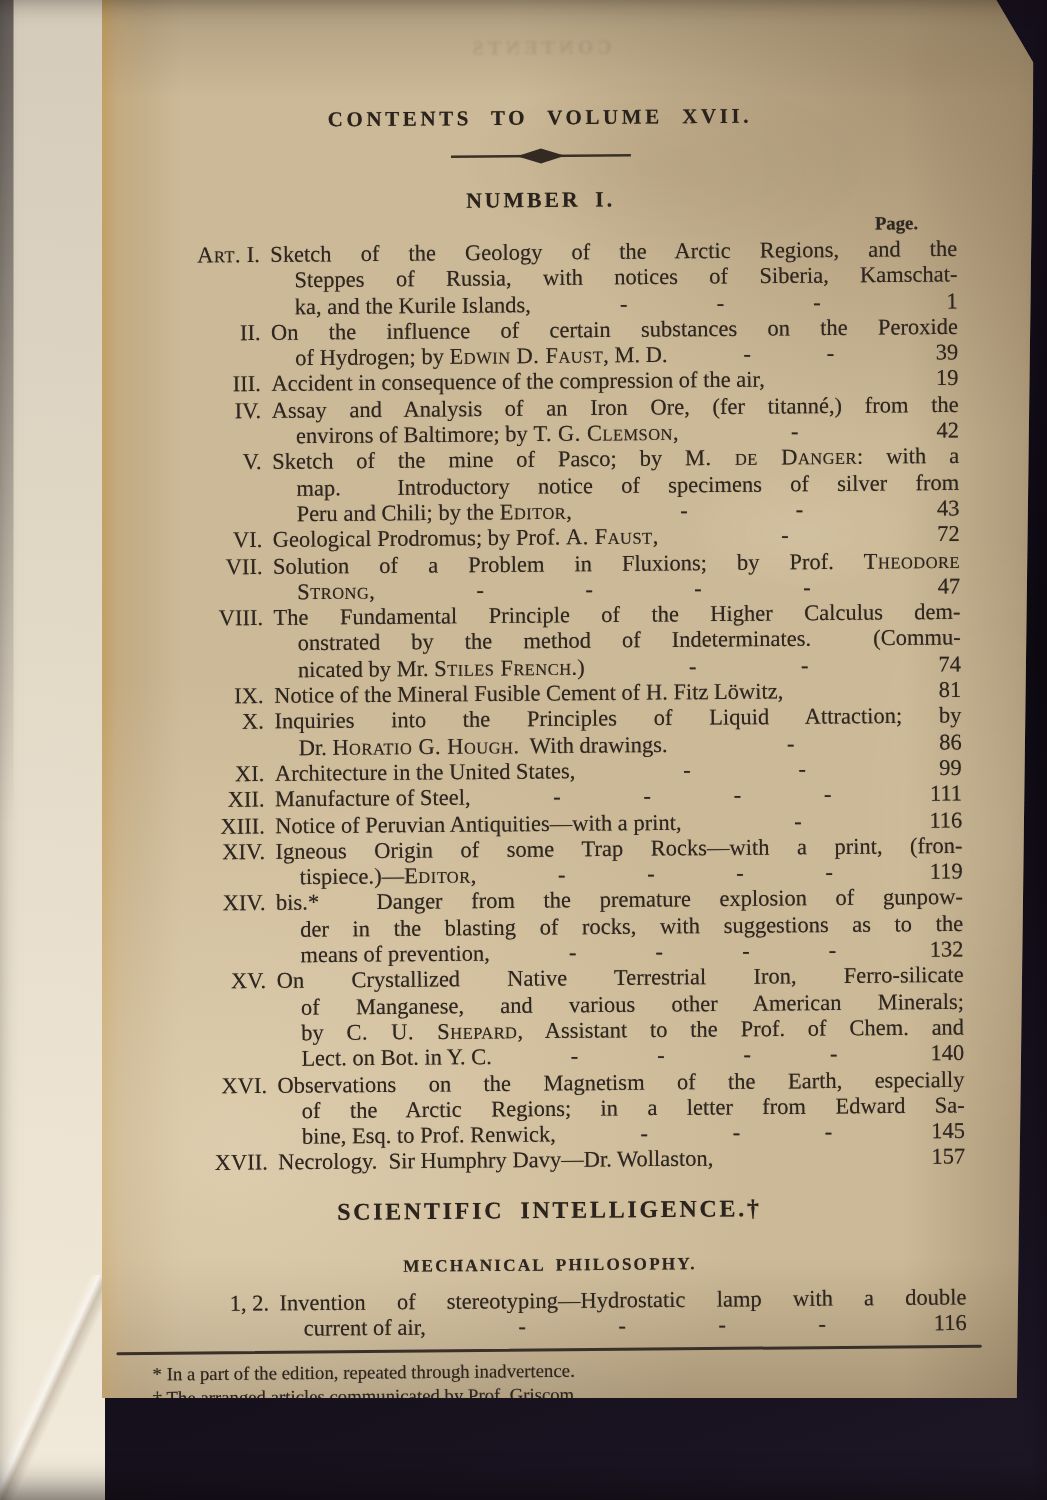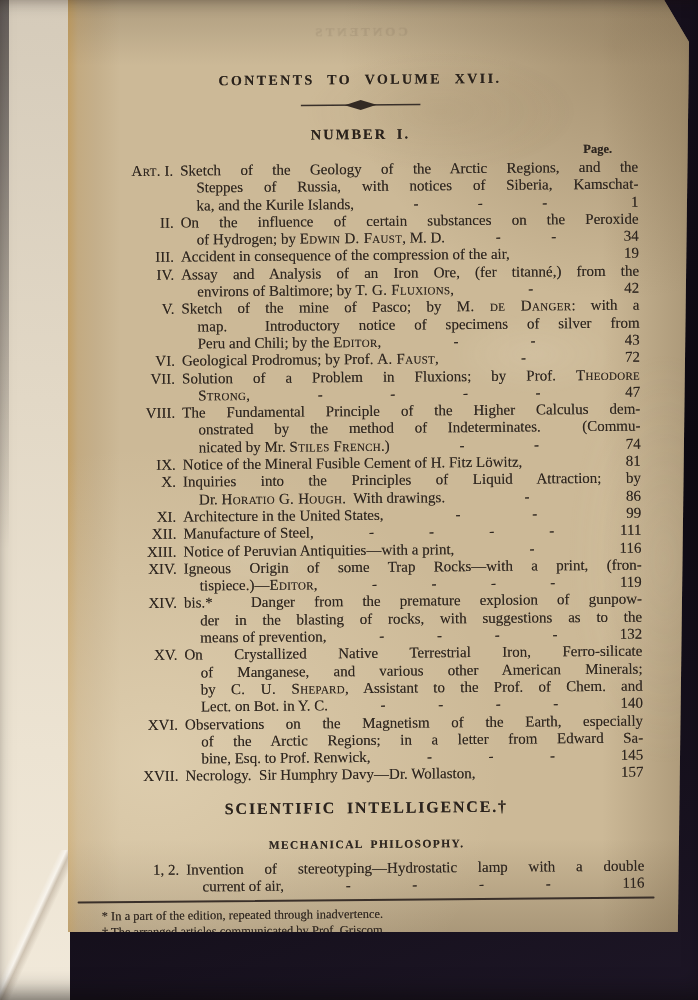--- a/index.html
+++ b/index.html
@@ -116,40 +116,40 @@
           <div class="entry">
             <div class="num">II.</div>
             <div class="body">
               <div class="line">On the influence of certain substances on the Peroxide</div>
               <div class="lastline cont">
                 <span class="txt">of Hydrogen; by <span class="sc">Edwin D. Faust</span>, M. D.</span>
                 <span class="leader">
                   <span>-</span>
                   <span>-</span>
                 </span>
-                <span class="pg">34</span>
+                <span class="pg">39</span>
               </div>
             </div>
           </div>
           <div class="entry">
             <div class="num">III.</div>
             <div class="body">
               <div class="lastline">
                 <span class="txt">Accident in consequence of the compression of the air,</span>
                 <span class="leader"></span>
                 <span class="pg">19</span>
               </div>
             </div>
           </div>
           <div class="entry">
             <div class="num">IV.</div>
             <div class="body">
               <div class="line">Assay and Analysis of an Iron Ore, (fer titanné,) from the</div>
               <div class="lastline cont">
-                <span class="txt">environs of Baltimore; by <span class="sc">T. G. Fluxions</span>,</span>
+                <span class="txt">environs of Baltimore; by <span class="sc">T. G. Clemson</span>,</span>
                 <span class="leader">
                   <span>-</span>
                 </span>
                 <span class="pg">42</span>
               </div>
             </div>
           </div>
           <div class="entry">
             <div class="num">V.</div>
             <div class="body">

